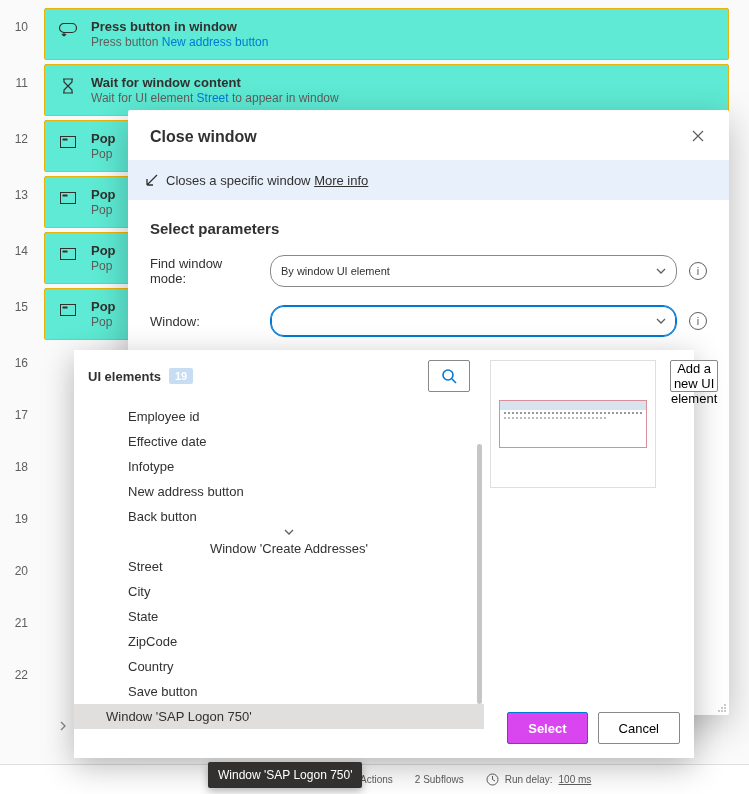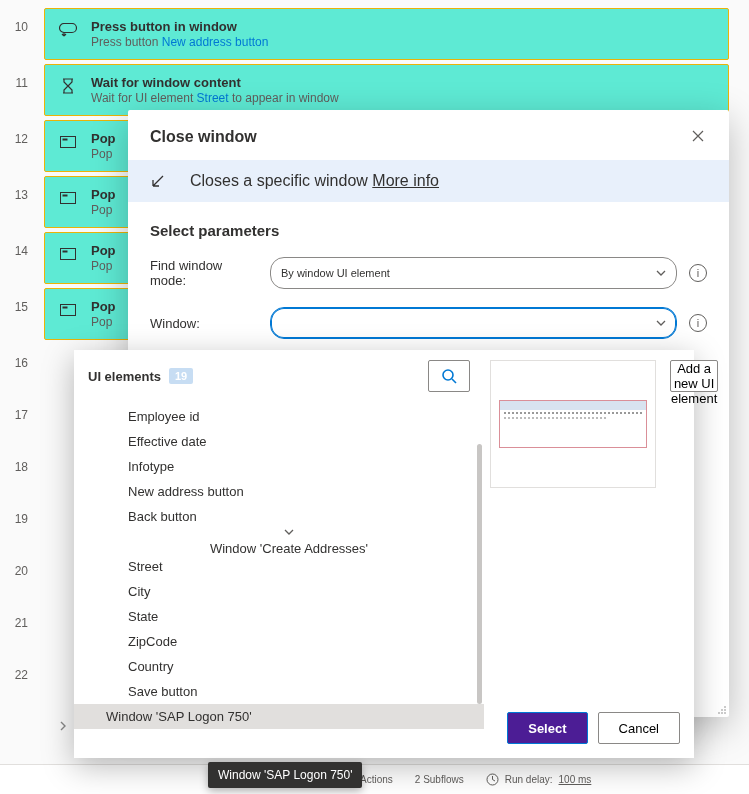--- a/index.html
+++ b/index.html
@@ -76,25 +76,25 @@
 .dialog-header {
   display: flex;
   justify-content: space-between;
   align-items: center;
   padding: 18px 22px 14px 22px;
 }
 .dialog-title { font-size: 16px; font-weight: 600; }
 .close-x { width: 16px; height: 16px; color: #605e5c; cursor: pointer; }
 .info-banner {
   background: #e8f0fb;
-  padding: 12px 22px;
-  display: flex;
-  align-items: center;
-  gap: 24px;
-  font-size: 16px;
+  padding: 12px 16px;
+  display: flex;
+  align-items: center;
+  gap: 6px;
+  font-size: 13px;
   color: #323130;
 }
 .info-banner .banner-icon { width: 16px; height: 16px; }
 .more-info { text-decoration: underline; cursor: pointer; }
 .params-section { padding: 20px 22px 10px 22px; }
 .params-heading { font-size: 15px; font-weight: 600; margin-bottom: 18px; }
 .field-row {
   display: flex;
   align-items: center;
   gap: 12px;
@@ -266,21 +266,21 @@
 }
 .btn {
   height: 32px;
   padding: 0 20px;
   border-radius: 2px;
   font-size: 13px;
   cursor: pointer;
   border: 1px solid #8a8886;
   background: #fff;
 }
-.btn.primary { background: #4c1d95; color: #fff; border-color: #0078d4; font-weight: 600; }
+.btn.primary { background: #d946ef; color: #fff; border-color: #0078d4; font-weight: 600; }
 .status-bar {
   position: absolute;
   bottom: 0;
   left: 0; right: 0;
   border-top: 1px solid #e1dfdd;
   background: #fff;
   height: 30px;
   display: flex;
   align-items: center;
   gap: 22px;

